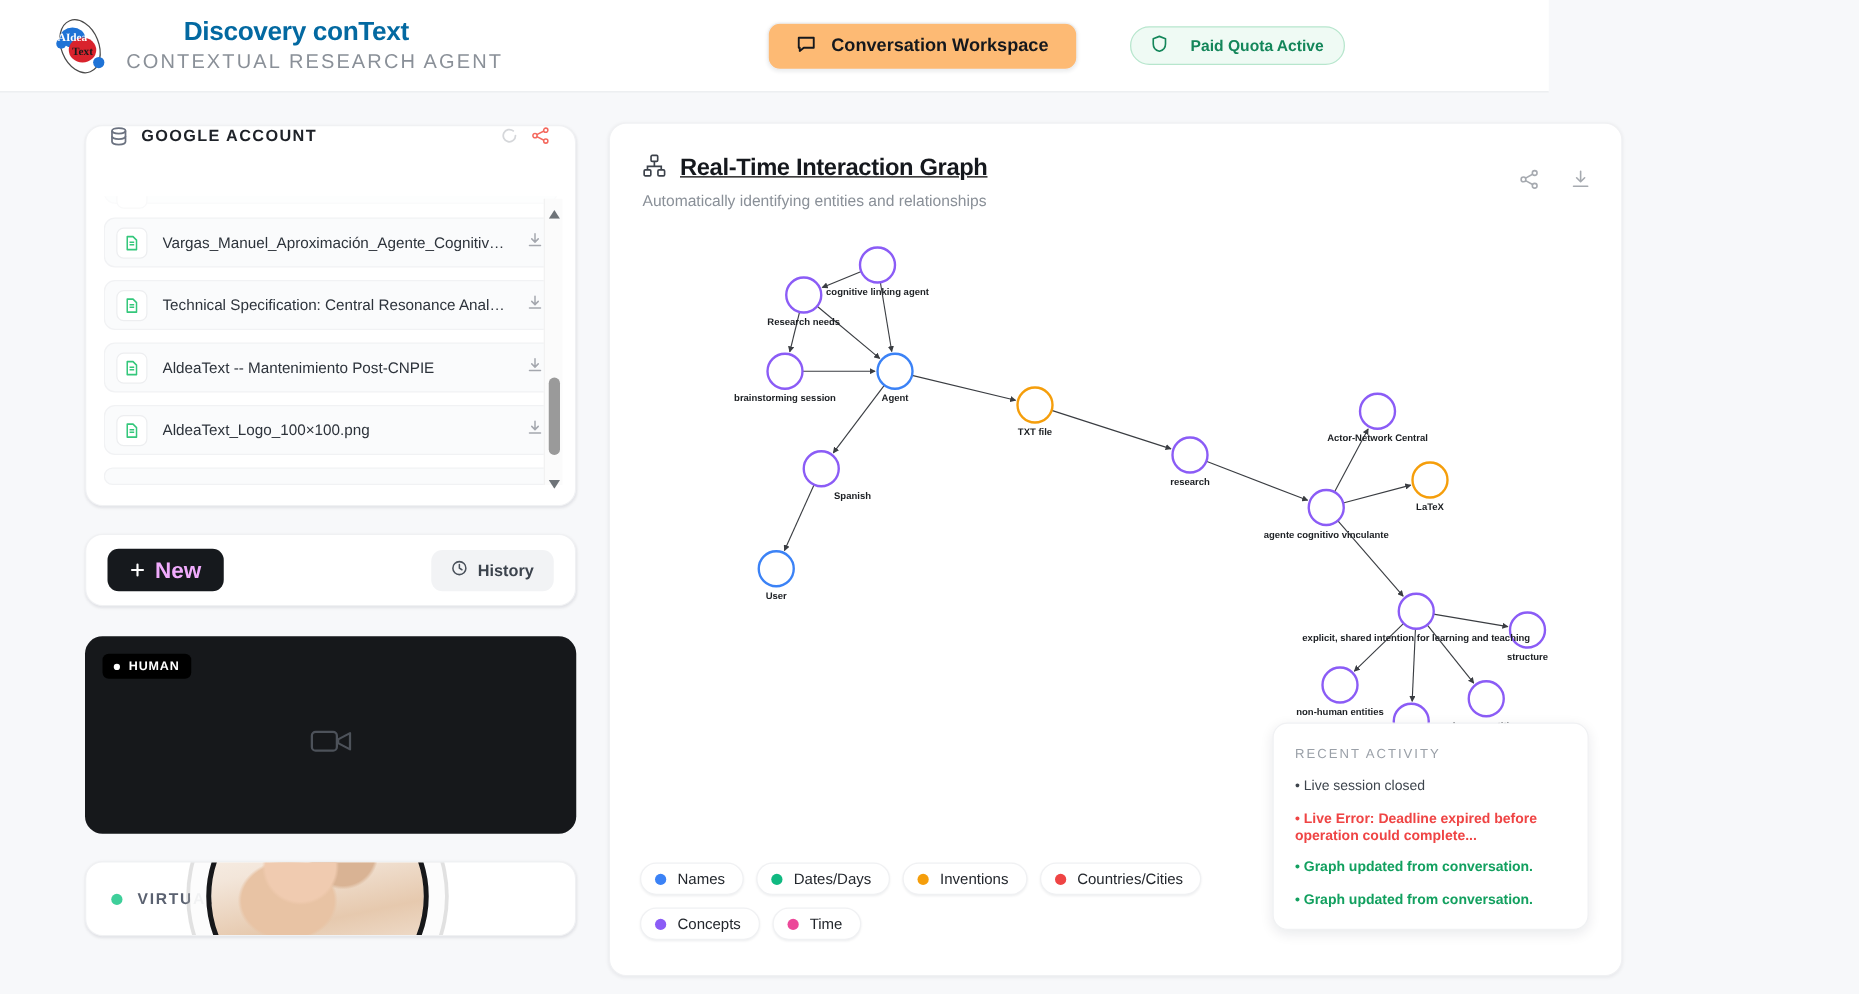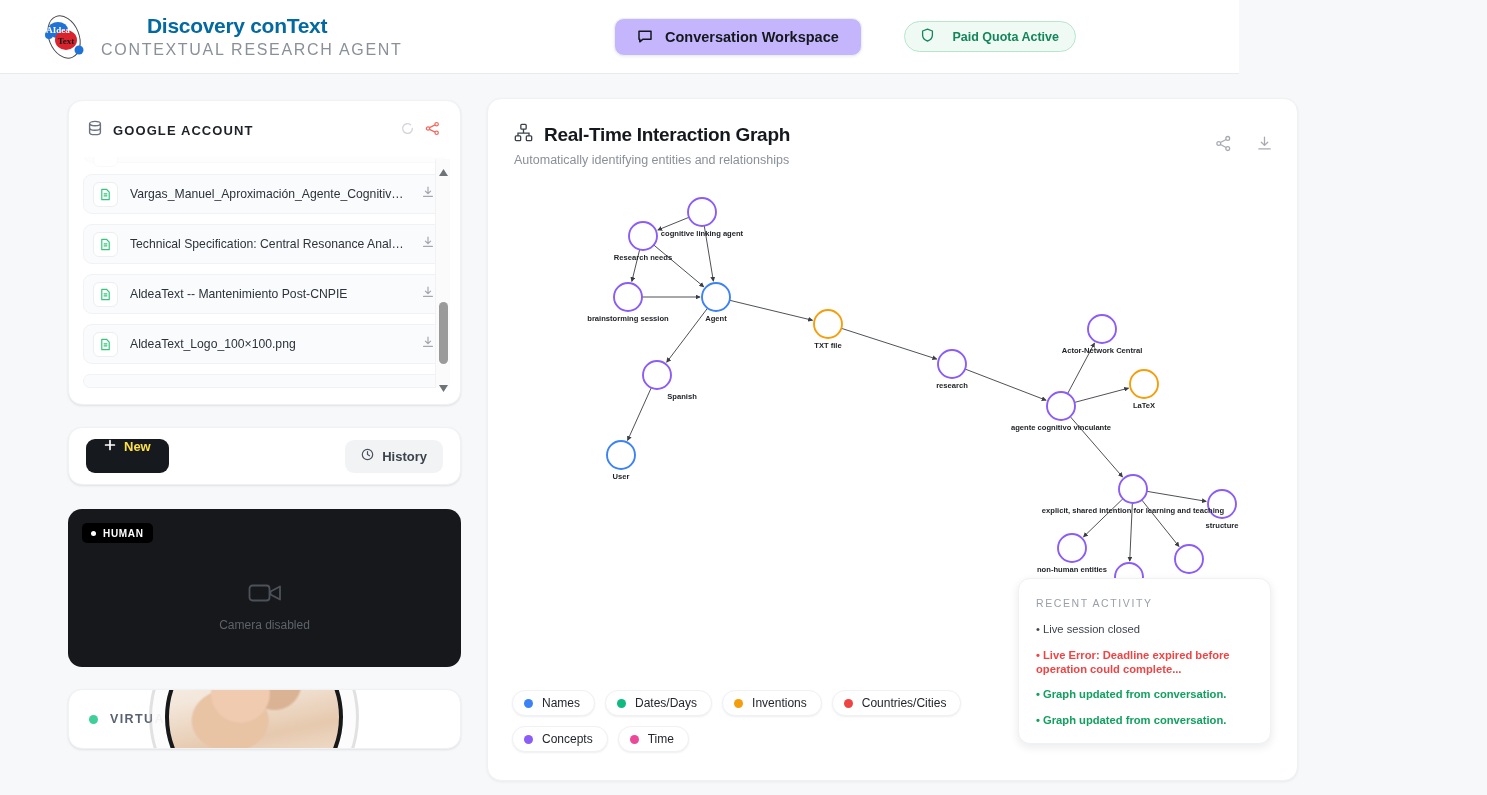--- a/index.html
+++ b/index.html
@@ -27,21 +27,21 @@
     line-height: 1.15;
     margin-left: 46px;
   }
   .brand-sub {
     font-size: 16px; color: #8a9098; letter-spacing: 1.7px; margin-top: 3px;
     font-weight: normal;
   }
   .workspace-pill {
     position: absolute; left: 614px; top: 18px;
     height: 38px; padding: 0 22px;
-    background: #c4b5fd; border-radius: 10px;
+    background: #fdba74; border-radius: 10px;
     border: 1px solid #edeff2;
     box-shadow: 0 1px 3px rgba(16,24,40,.07);
     display: flex; align-items: center; gap: 12px;
     font-size: 14.5px; font-weight: bold; color: #15181d;
     cursor: pointer;
   }
   .quota-pill {
     position: absolute; right: 163px; top: 21px;
     height: 31px; padding: 0 16px;
     border: 1px solid #b7e6cd; background: #effaf4;
@@ -54,21 +54,21 @@
   .left-col { position: absolute; left: 68px; top: 100px; width: 393px; }
 
   .card {
     background: #fff; border-radius: 14px;
     box-shadow: 0 1px 3px rgba(16,24,40,.06), 0 1px 2px rgba(16,24,40,.04);
     border: 1px solid #f0f1f3;
   }
 
   .src-card { height: 305px; padding: 0; overflow: hidden; position: relative; }
   .src-head {
-    display: flex; align-items: center; height: 58px;
+    display: flex; align-items: flex-start; height: 58px;
     padding: 0 20px 0 18px; gap: 10px;
   }
   .src-title {
     font-size: 13px; font-weight: bold; color: #1e2228; letter-spacing: 1.1px;
     flex: 1;
   }
   .src-list {
     position: absolute; top: 56px; left: 14px; right: 14px; bottom: 14px;
     overflow: hidden;
   }
@@ -96,23 +96,23 @@
   .sb-thumb {
     position: absolute; left: 3px; top: 143px; width: 9px; height: 62px;
     background: #9a9a9a; border-radius: 5px;
   }
 
   .actions-card {
     height: 58px; margin-top: 22px;
     display: flex; align-items: center; padding: 0 17px;
   }
   .btn-new {
-    background: #16191d; color: #fde047; height: 34px; padding: 0 18px;
-    border-radius: 9px; display: flex; align-items: flex-start; gap: 8px;
-    font-size: 13px; font-weight: bold; cursor: pointer; border: none;
+    background: #16191d; color: #f0abfc; height: 34px; padding: 0 18px;
+    border-radius: 9px; display: flex; align-items: center; gap: 8px;
+    font-size: 18px; font-weight: bold; cursor: pointer; border: none;
   }
   .btn-history {
     margin-left: auto; background: #f2f3f5; color: #3c434d;
     height: 33px; padding: 0 16px; border-radius: 9px;
     display: flex; align-items: center; gap: 8px;
     font-size: 13px; font-weight: bold; cursor: pointer; border: none;
   }
 
   .cam-card {
     margin-top: 24px; height: 158px; background: #16181b; border-radius: 14px;
@@ -158,21 +158,21 @@
   
   .graph-panel {
     position: absolute; left: 487px; top: 98px;
     width: 811px; height: 683px;
     background: #fff; border-radius: 14px;
     border: 1px solid #f0f1f3;
     box-shadow: 0 1px 3px rgba(16,24,40,.06);
     overflow: hidden;
   }
   .gp-head { padding: 24px 26px 0 26px; position: relative; }
-  .gp-title-row { display: flex; align-items: center; gap: 11px; }
+  .gp-title-row { display: flex; align-items: center; gap: 11px; text-decoration: underline; }
   .gp-title { font-size: 19px; font-weight: bold; color: #15181d; letter-spacing: -.3px; }
   .gp-sub { font-size: 12.5px; color: #8a9098; margin: 7px 0 0 0; }
   .gp-actions {
     position: absolute; right: 24px; top: 36px; display: flex; gap: 24px;
   }
   .gp-act { cursor: pointer; opacity: .6; }
 
   .graph-canvas {
     position: absolute; left: 0; top: 88px; width: 811px; height: 505px;
   }
@@ -385,21 +385,20 @@
       <span class="cam-dot"></span>
       <span>HUMAN</span>
     </div>
     <div class="cam-center">
       <span>
         <svg width="34" height="24" viewBox="0 0 34 24" fill="none" stroke="#4d525a" stroke-width="1.8">
           <rect x="1.5" y="4.5" width="20" height="15" rx="3"></rect>
           <path d="M22.5 10.5 32 5.5v13l-9.5-5z" stroke-linejoin="round"></path>
         </svg>
       </span>
-      <div class="cam-label">Camera disabled</div>
     </div>
   </div>
 
   <div class="card agent-card">
     <span class="agent-dot"></span>
     <span class="agent-label">VIRTUAL AGENT</span>
     <div class="agent-avatar"></div>
   </div>
 </div>
 

